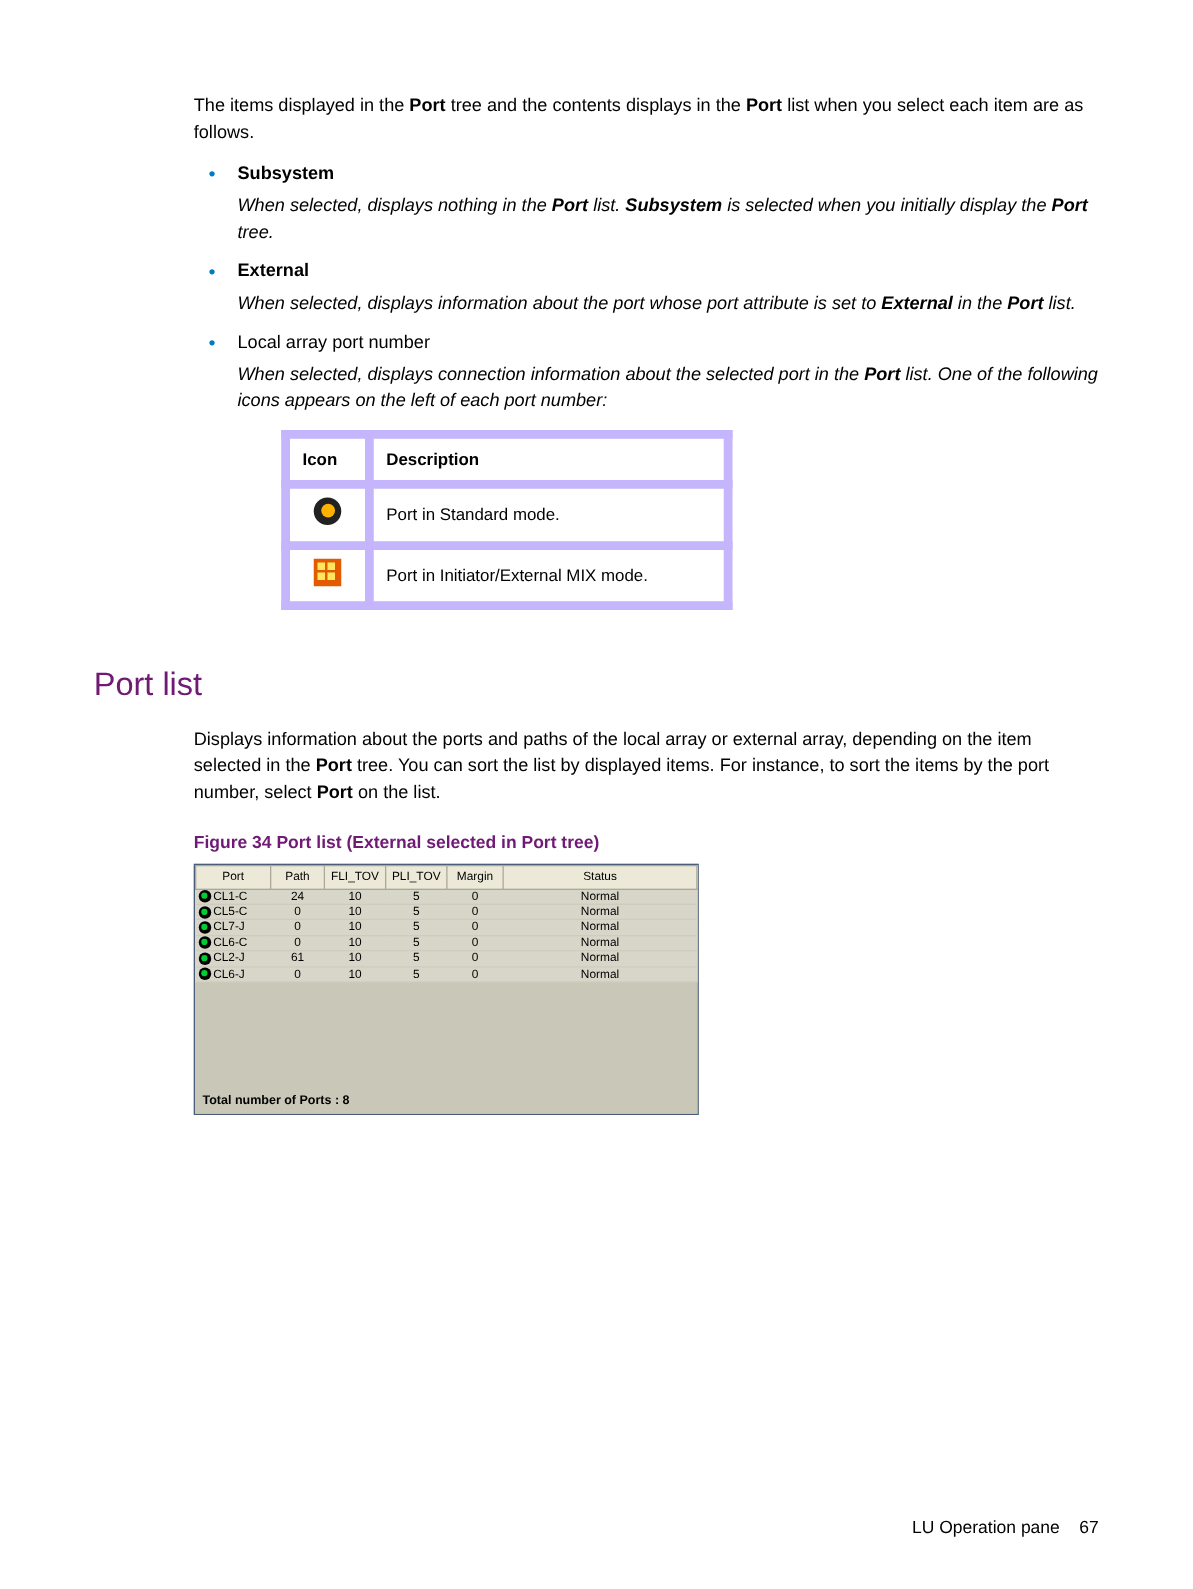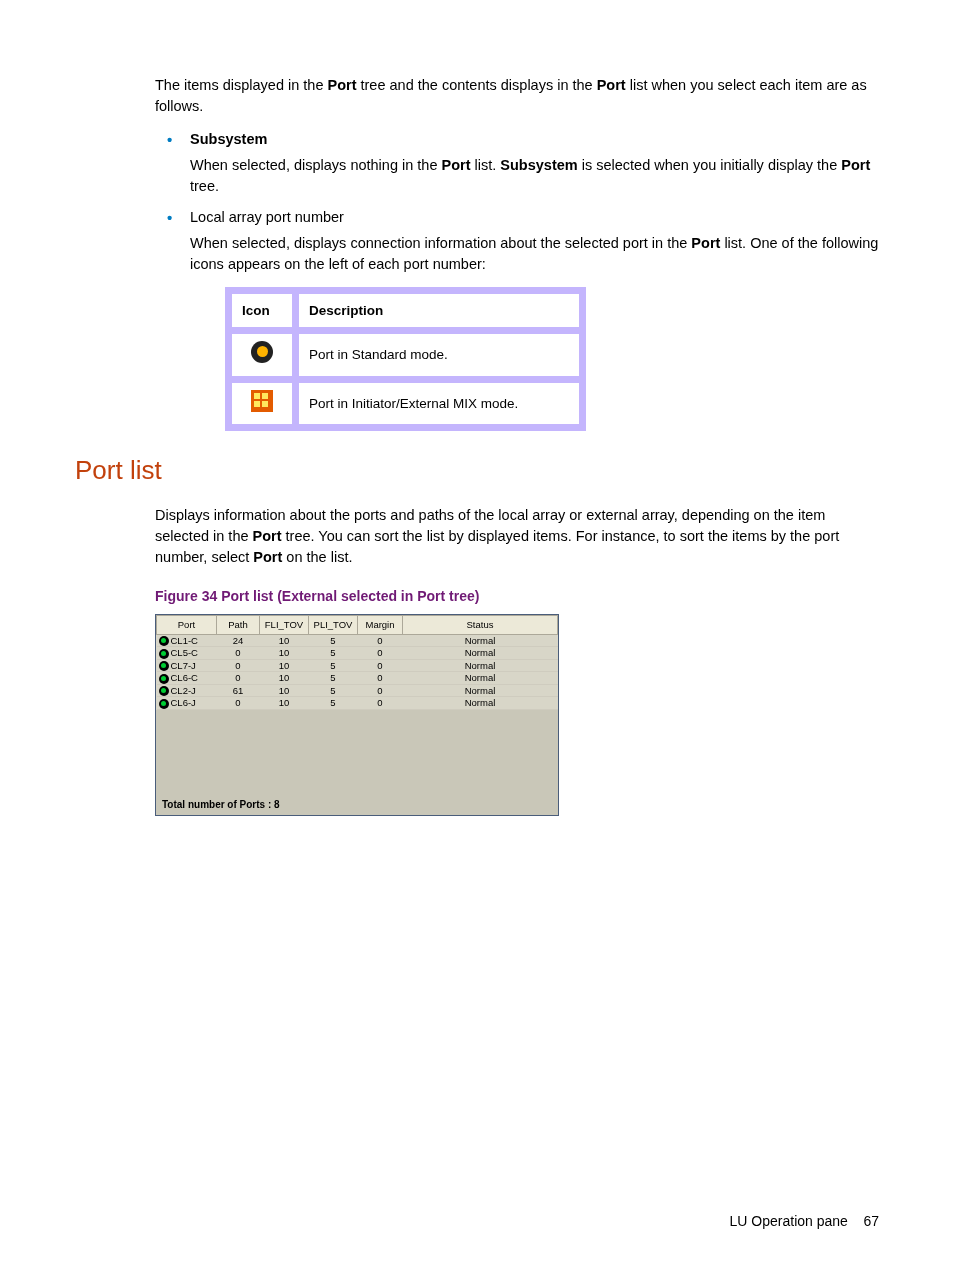--- a/index.html
+++ b/index.html
@@ -30,20 +30,21 @@
     ul.bullet-list li::before {
       content: "•";
       position: absolute;
       left: 12px;
       color: #007cc2;
       font-weight: bold;
       font-size: 15px;
     }
     ul.bullet-list li .bullet-desc {
       margin-top: 5px;
+      font-style: italic;
     }
     .bold {
       font-weight: bold;
     }
     .icon-table {
       border-collapse: collapse;
       margin-top: 12px;
       margin-left: 35px;
     }
     .icon-table th, .icon-table td {
@@ -94,23 +95,23 @@
       width: 6px;
       height: 6px;
       background: #ffe85e;
       top: 3px;
       left: 3px;
       box-shadow: 8px 0 #ffe85e, 0 8px #ffe85e, 8px 8px #ffe85e;
     }
     h2.section-heading {
       font-family: Arial, sans-serif;
       font-weight: normal;
-      color: #c2410c;
+      color: #701a75;
       font-size: 26px;
-      margin: 21px 0 10px 0;
+      margin: 41px 0 10px 0;
     }
     .figure-caption {
       color: #701a75;
       font-weight: bold;
       font-size: 14px;
       margin-top: 18px;
       margin-bottom: 8px;
     }
     .port-list-container {
       border: 1px solid #4a5d7a;
@@ -193,20 +194,26 @@
 <div class="content">
   <p class="intro">
     <span>The items displayed in the </span><b>Port</b><span> tree and the contents displays in the </span><b>Port</b><span> list when you select each item are as follows.</span>
   </p>
 
   <ul class="bullet-list">
     <li>
       <span class="bold">Subsystem</span>
       <div class="bullet-desc">
         <span>When selected, displays nothing in the </span><b>Port</b><span> list. </span><b>Subsystem</b><span> is selected when you initially display the </span><b>Port</b><span> tree.</span>
+      </div>
+    </li>
+    <li>
+      <span class="bold">External</span>
+      <div class="bullet-desc">
+        <span>When selected, displays information about the port whose port attribute is set to </span><b>External</b><span> in the </span><b>Port</b><span> list.</span>
       </div>
     </li>
     <li>
       <span>Local array port number</span>
       <div class="bullet-desc">
         <span>When selected, displays connection information about the selected port in the </span><b>Port</b><span> list. One of the following icons appears on the left of each port number:</span>
       </div>
 
       <table class="icon-table">
         <tbody>

